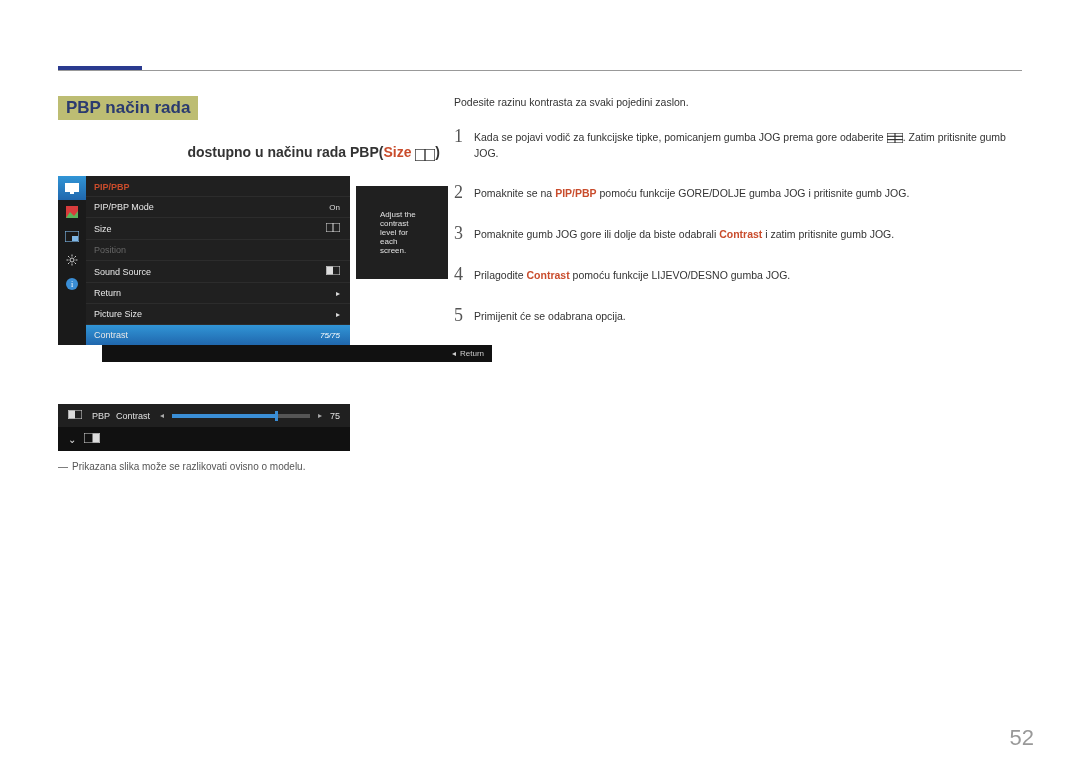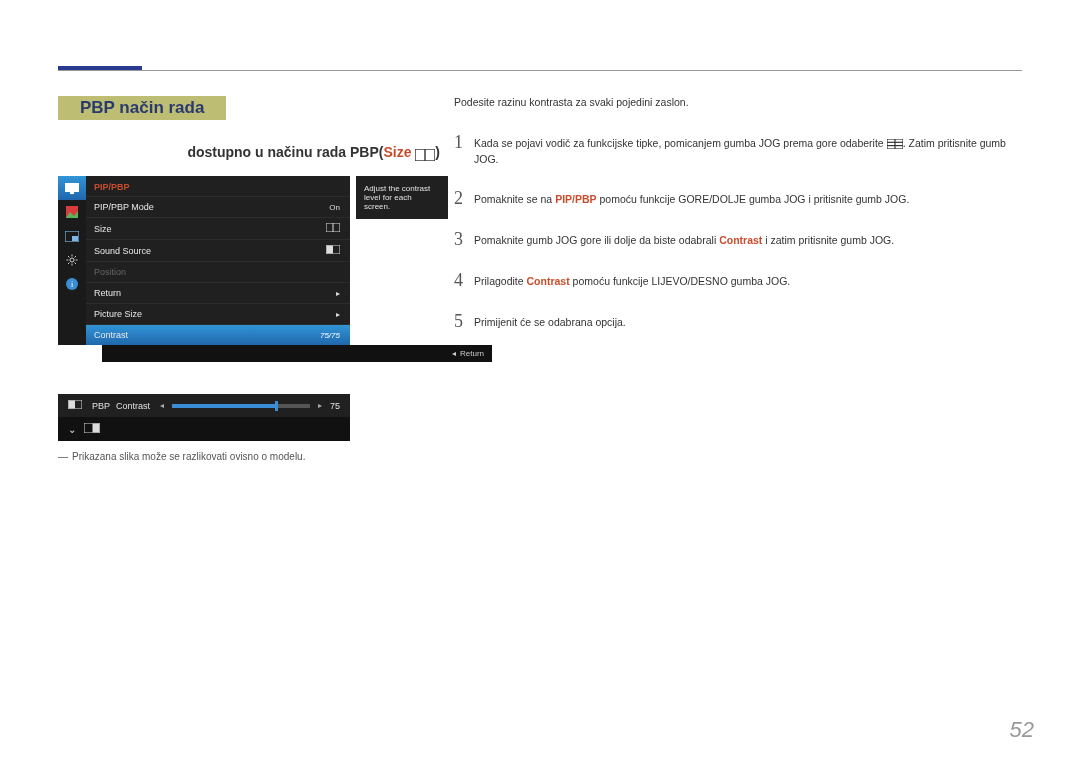--- a/index.html
+++ b/index.html
@@ -1,55 +1,55 @@
 <!DOCTYPE html>
 <html><head>
 <meta charset="utf-8">
 <style>
 * { box-sizing: border-box; margin: 0; padding: 0; }
 body { font-family: Arial, Helvetica, sans-serif; background: #fff; width: 1080px; height: 763px; position: relative; color: #333; }
 .page { padding: 60px 58px 40px 58px; position: relative; height: 100%; }
 .topbar { position: absolute; top: 70px; left: 58px; right: 58px; border-top: 1px solid #999; }
 .topbar-accent { position: absolute; top: 66px; left: 58px; width: 84px; height: 4px; background: #2a3a8f; }
-.page-number { position: absolute; bottom: 20px; right: 46px; font-size: 22px; color: #999; font-weight: 300; font-style: italic; }
+.page-number { position: absolute; bottom: 12px; right: 46px; font-size: 22px; color: #999; font-weight: 300; }
 .left-col { position: absolute; top: 96px; left: 58px; width: 382px; }
 .right-col { position: absolute; top: 96px; left: 454px; right: 58px; }
-.heading-bg { background: #bdbd73; padding: 2px 22px; display: inline-block; font-weight: bold; font-size: 17px; color: #2a3a6f; }
+.heading-bg { background: #bdbd73; padding: 2px 8px; display: inline-block; font-weight: bold; font-size: 17px; color: #2a3a6f; }
 .sub-head { margin-top: 24px; font-size: 14px; font-weight: bold; color: #333; text-align: right; }
 .sub-head .size { color: #c94c2c; font-weight: bold; }
 .sub-head .iconbox { display: inline-block; vertical-align: -2px; }
 .osd { width: 292px; background: #202020; margin-top: 14px; color:#e8e8e8; font-size: 9px; position: relative; padding-left: 28px; }
 .osd-sidebar { position:absolute; left:0; top:0; width:28px; height:100%; background:#1a1a1a; display:flex; flex-direction:column; }
 .osd-sidebar div { width:28px; height:24px; display:flex; align-items:center; justify-content:center; }
 .osd-sidebar .sel { background: linear-gradient(#3195d6,#2067ad); }
 .osd-title { color:#c94c2c; font-size:9px; padding:6px 8px 4px; font-weight:bold; }
 .osd-row { padding: 5px 10px 5px 8px; display:flex; align-items:center; border-top:1px solid #2c2c2c; }
 .osd-row.disabled { color:#666; }
 .osd-row.sel { background: linear-gradient(#3195d6,#2067ad); }
 .osd-row .lbl { flex:1; }
 .osd-row .val { color:#ddd; font-size:8px; }
 .osd-row.sel .val { color:#fff;font-style:italic; }
-.osd-tooltip { position:absolute; top:0; right:-98px; width:92px; background:#202020; color:#e0e0e0; font-size:8px; padding:8px; }
+.osd-tooltip { position:absolute; top:10px; right:-98px; width:92px; background:#202020; color:#e0e0e0; font-size:8px; padding:24px; }
 .osd-wrap { position:relative; width:292px; }
 .osd-ret { background:#111; text-align:right; font-size:8px; color:#ccc; padding:4px 8px;margin-left:44px; }
 .osd-ret .lar { font-size:8px; margin-right:4px; }
 .disclaimer { font-size:10px; color:#555; margin-top:10px; }
 .disclaimer .dash { margin-right:4px; }
-.slider-panel { margin-top:32px; width:292px; }
+.slider-panel { margin-top:42px; width:292px; }
 .slider-row { background:#202020; color:#e0e0e0; padding:6px 10px; font-size:9px; display:flex; align-items:center; }
 .slider-row .ic { margin-right:10px; }
 .slider-row .sname { margin-right:6px; }
 .slider-row .track { flex:1; position:relative; height:4px; background:#555; margin:0 4px; }
 .slider-row .fill { position:absolute; left:0; top:0; height:4px; background:#3a8ed6; }
 .slider-row .handle { position:absolute; top:-3px; width:3px; height:10px; background:#3a8ed6; }
 .slider-row .ar { font-size:8px; color:#aaa; margin:0 4px; }
 .slider-row .sval { margin-left:4px; }
 .slider-hint { background:#111; color:#e0e0e0; padding:6px 10px; font-size:10px; display:flex; align-items:center; }
 .slider-hint .chev { margin-right:8px; font-size:10px; }
-.intro { font-size:10.5px; margin-bottom:24px; }
+.intro { font-size:10.5px; margin-bottom:18px; }
 .step { display:flex; margin-bottom:20px; }
 .stepnum { width:20px; font-size:18px; font-weight:300; color:#555; font-family: Georgia, serif; }
 .steptxt { flex:1; font-size:10.5px; line-height:1.5; padding-top:4px; }
 .kw { color:#c94c2c; font-weight:bold; }
 svg.pbp-icon { display:inline-block; vertical-align:-2px; }
 svg.inline-icon { vertical-align:-2px; }
 </style>
 </head>
 <body>
 
@@ -118,29 +118,29 @@
             <span class="lbl">PIP/PBP Mode</span>
             <span class="val">On</span>
           </div>
         <div class="osd-row">
             <span class="lbl">Size</span>
             <span class="val"><svg width="14" height="9">
                 <rect x="0" y="0" width="14" height="9" fill="none" stroke="#ddd" stroke-width="1"></rect>
                 <line x1="7" y1="0" x2="7" y2="9" stroke="#ddd" stroke-width="1"></line>
               </svg></span>
           </div>
+        <div class="osd-row disabled">
+            <span class="lbl">Position</span>
+          </div>
         <div class="osd-row">
             <span class="lbl">Sound Source</span>
             <span class="val"><svg width="14" height="9">
                 <rect x="0" y="0" width="14" height="9" fill="none" stroke="#ddd" stroke-width="1"></rect>
                 <rect x="0.5" y="0.5" width="6.5" height="8" fill="#ddd"></rect>
               </svg></span>
-          </div>
-        <div class="osd-row disabled">
-            <span class="lbl">Position</span>
           </div>
         <div class="osd-row">
             <span class="lbl">Return</span>
             <span class="val">▸</span>
           </div>
         <div class="osd-row">
             <span class="lbl">Picture Size</span>
             <span class="val">▸</span>
           </div>
         <div class="osd-row sel">

